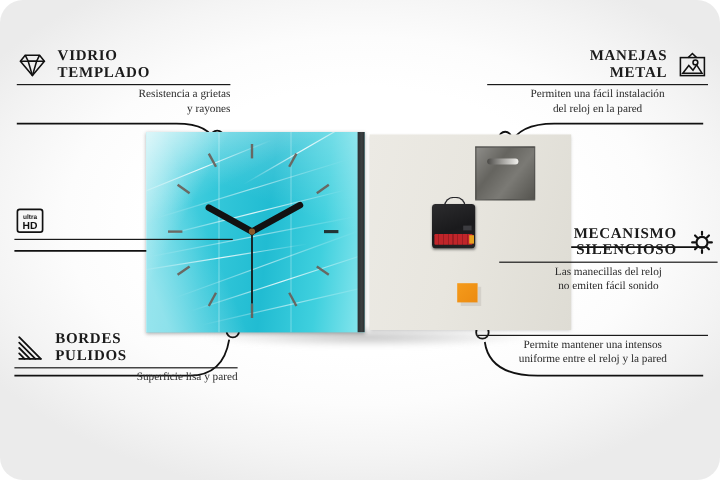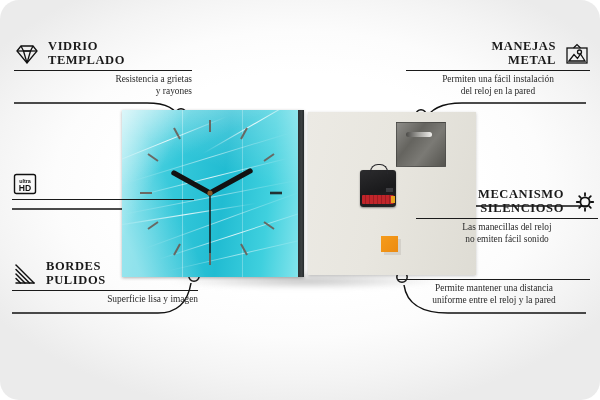--- a/index.html
+++ b/index.html
@@ -34,21 +34,21 @@
     margin-top:3px;white-space:pre-line;
   }
   .feat.left .desc{text-align:right;}
   .feat.right .desc{text-align:center;}
   .ico{flex:0 0 auto;width:26px;height:24px;color:#111;}
   .ico svg{display:block;width:100%;height:100%;}
 
   
   #f-vidrio  {left:14px; top:40px;  width:178px;}
   #f-impres  {left:12px; top:172px; width:182px;}
-  #f-bordes  {left:12px; top:260px; width:186px;}
+  #f-bordes  {left:12px; top:276px; width:186px;}
   #f-manejas {right:10px;top:40px;  width:184px;}
   #f-mecan   {right:2px;top:170px; width:182px;margin-top:18px;}
   #f-espac   {right:10px;top:276px; width:192px;}
 
   
   #wires{position:absolute;inset:0;width:600px;height:400px;pointer-events:none;}
   #wires path{fill:none;stroke:#111;stroke-width:1.5px;}
   #wires circle{fill:#ffffff;stroke:#111;stroke-width:1.5px;}
 
   
@@ -239,21 +239,21 @@
           <line x1="4" y1="12" x2="13" y2="21"></line>
               <line x1="4" y1="16.5" x2="8.5" y2="21"></line>
           <line x1="4" y1="21" x2="22" y2="21"></line>
             </g>
           </svg>
       </span>
       <span class="title">BORDES
 PULIDOS</span>
     </div>
     <div class="rule"></div>
-    <div class="desc">Superficie lisa y imagen</div>
+    <div class="desc">Superficie lisa y pared</div>
   </div>
 
   <div class="feat right" id="f-manejas">
     <div class="head">
       <span class="title">MANEJAS
 METAL</span>
       <span class="ico">
         <svg viewBox="0 0 26 24">
             <g fill="none" stroke="currentColor" stroke-width="1.3">
           <path d="M9.5 6 L13 2.6 L16.5 6"></path>
@@ -289,17 +289,17 @@
           </svg>
       </span>
     </div>
     <div class="rule"></div>
     <div class="desc">Las manecillas del reloj
 no emiten fácil sonido</div>
   </div>
 
   <div class="feat right" id="f-espac">
     <div class="rule"></div>
-    <div class="desc">Permite mantener una distancia
+    <div class="desc">Permite mantener una intensos
 uniforme entre el reloj y la pared</div>
   </div>
 
 </div>
 
 </body></html>

